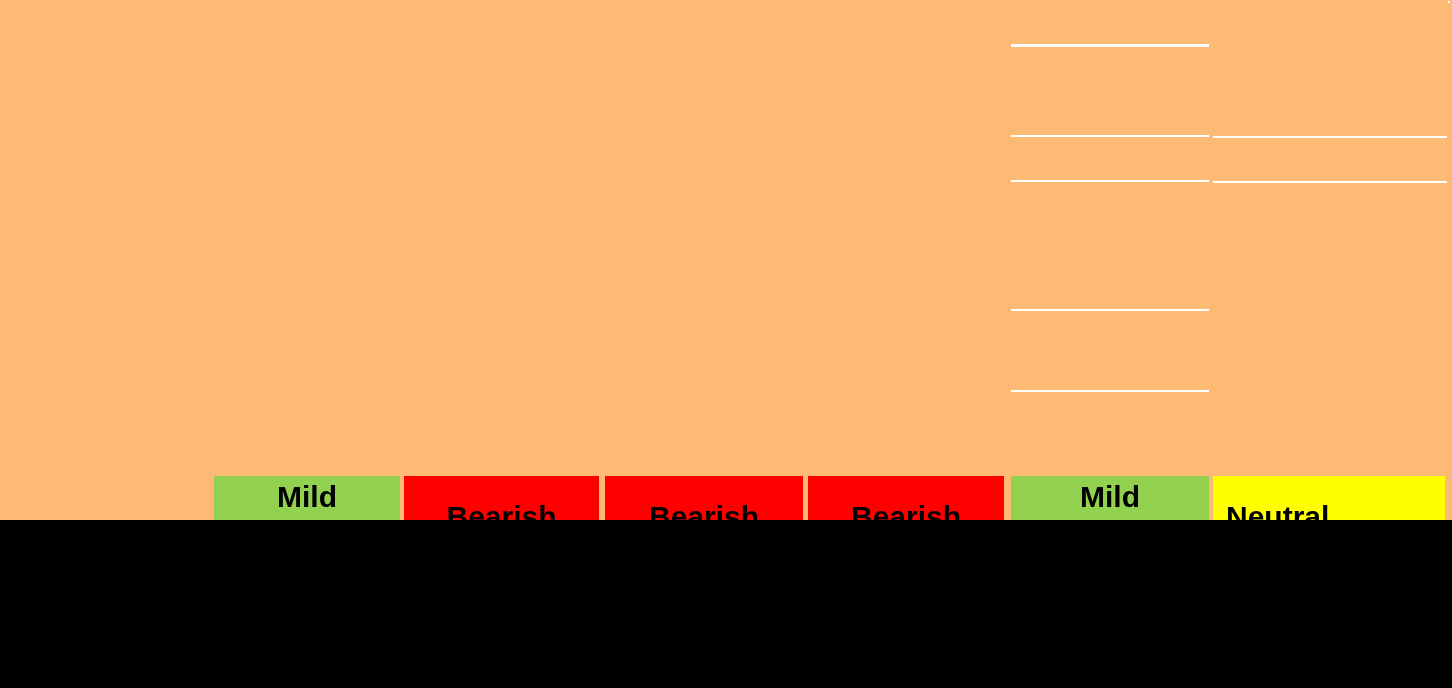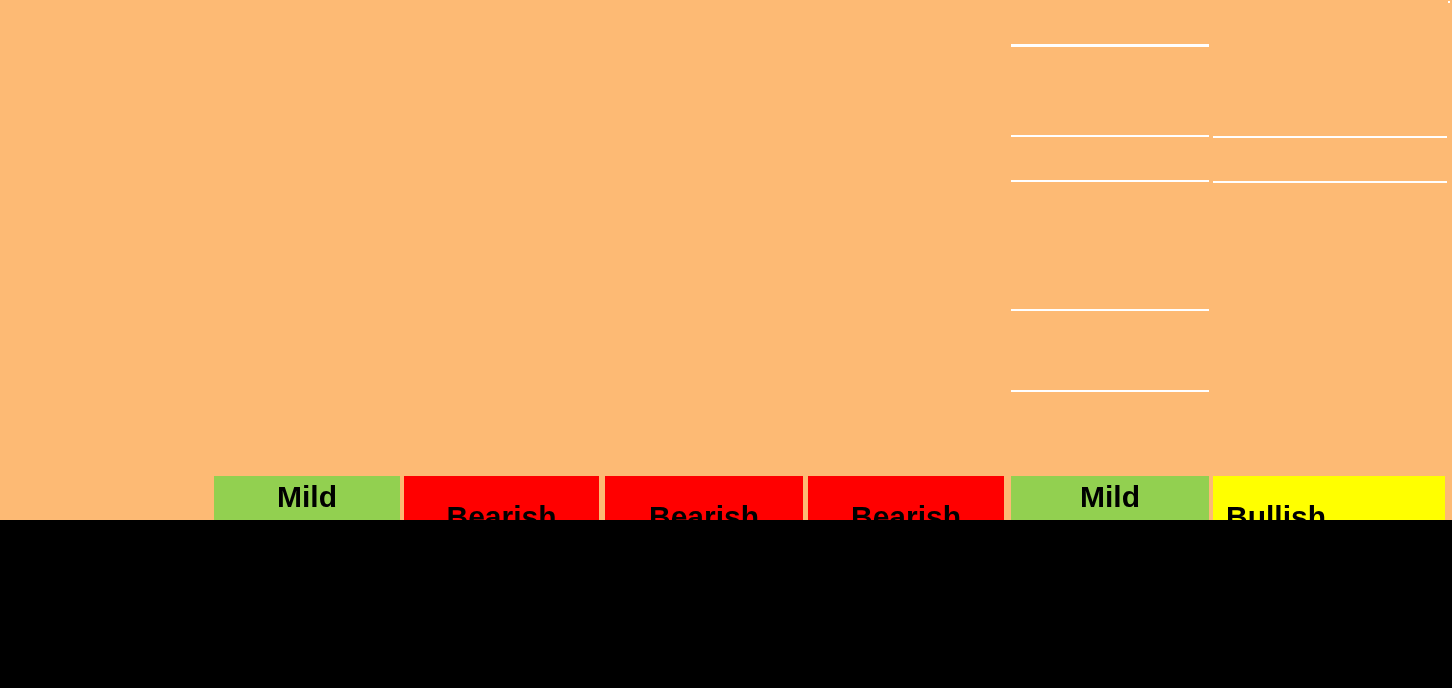--- a/index.html
+++ b/index.html
@@ -88,16 +88,16 @@
 
   <div class="cell cell-3" style="background: rgb(255, 0, 0);">
     <span class="cell-label">Bearish</span>
   </div>
 
   <div class="cell cell-4 cell--wrap" style="background: rgb(146, 208, 80);">
     <span class="cell-label">Mild Bullish</span>
   </div>
 
   <div class="cell cell-5 cell--left" style="background: rgb(255, 255, 0);">
-    <span class="cell-label">Bullish</span>
+    <span class="cell-label">Neutral</span>
   </div>
 
 </div>
 
 </body></html>

